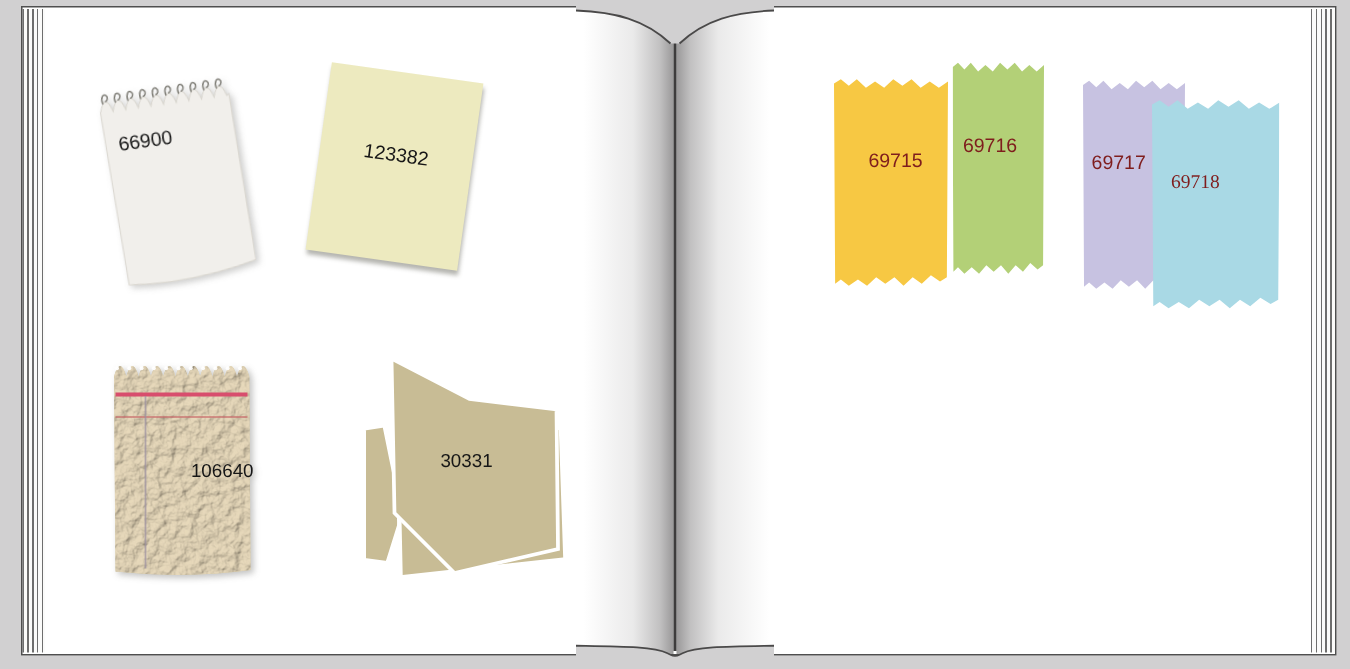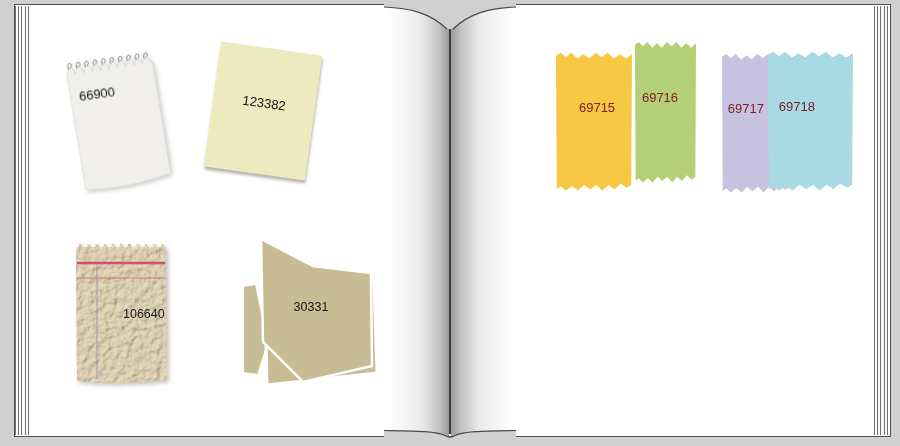--- a/index.html
+++ b/index.html
@@ -48,21 +48,21 @@
   }
   .cream-paper .num{
     position:absolute;left:0;top:44%;width:100%;text-align:center;
     transform:translateY(-50%);font-size:13px;
   }
   .tan-pad{
     position:absolute;left:58px;top:232px;width:96px;height:148px;
     filter:drop-shadow(2px 2px 2px rgba(60,60,55,0.3));
   }
   .tan-pad .num{
-    position:absolute;left:50px;top:70px;width:46px;text-align:left;
+    position:absolute;left:50px;top:70px;width:46px;text-align:right;
     font-size:12.5px;
   }
   .paper-stack{
     position:absolute;left:222px;top:225px;width:148px;height:165px;text-decoration:underline;
   }
   .paper-stack .num{
     position:absolute;left:44px;top:70px;width:60px;text-align:center;
     font-size:12.5px;
   }
   
@@ -70,21 +70,21 @@
     position:absolute;
     clip-path:polygon(0% 4%,6% 2%,13% 5%,20% 2%,28% 6%,36% 3%,44% 6%,52% 2%,60% 5%,68% 2%,76% 6%,84% 3%,92% 6%,100% 3%,99% 95%,93% 97%,85% 94%,77% 98%,69% 95%,61% 99%,53% 95%,45% 98%,37% 95%,29% 99%,21% 96%,13% 99%,6% 96%,1% 98%);
   }
   .strip .num{
     position:absolute;top:40%;transform:translate(-50%,-50%);
     font-size:13px;color:#7f1d1d;white-space:nowrap;
   }
   .strip1{left:541px;top:45px;width:76px;height:142px;background:#f7c843;}
   .strip2{left:620px;top:34px;width:61px;height:145px;background:#b3d077;}
   .strip3{left:683px;top:46px;width:68px;height:143px;background:#c7c2e1;margin-left:24px;}
-  .strip4{left:753px;top:44px;width:85px;height:143px;background:#a9d9e5;}
+  .strip4{left:753px;top:59px;width:85px;height:143px;background:#a9d9e5;font-family:Liberation Serif, serif;}
   .strip1 .num{left:54%;}
   .strip2 .num{left:41%;}
   .strip3 .num{left:35%;}
   .strip4 .num{left:34%;}
 </style>
 </head>
 <body>
 
 <div class="stage">
 

